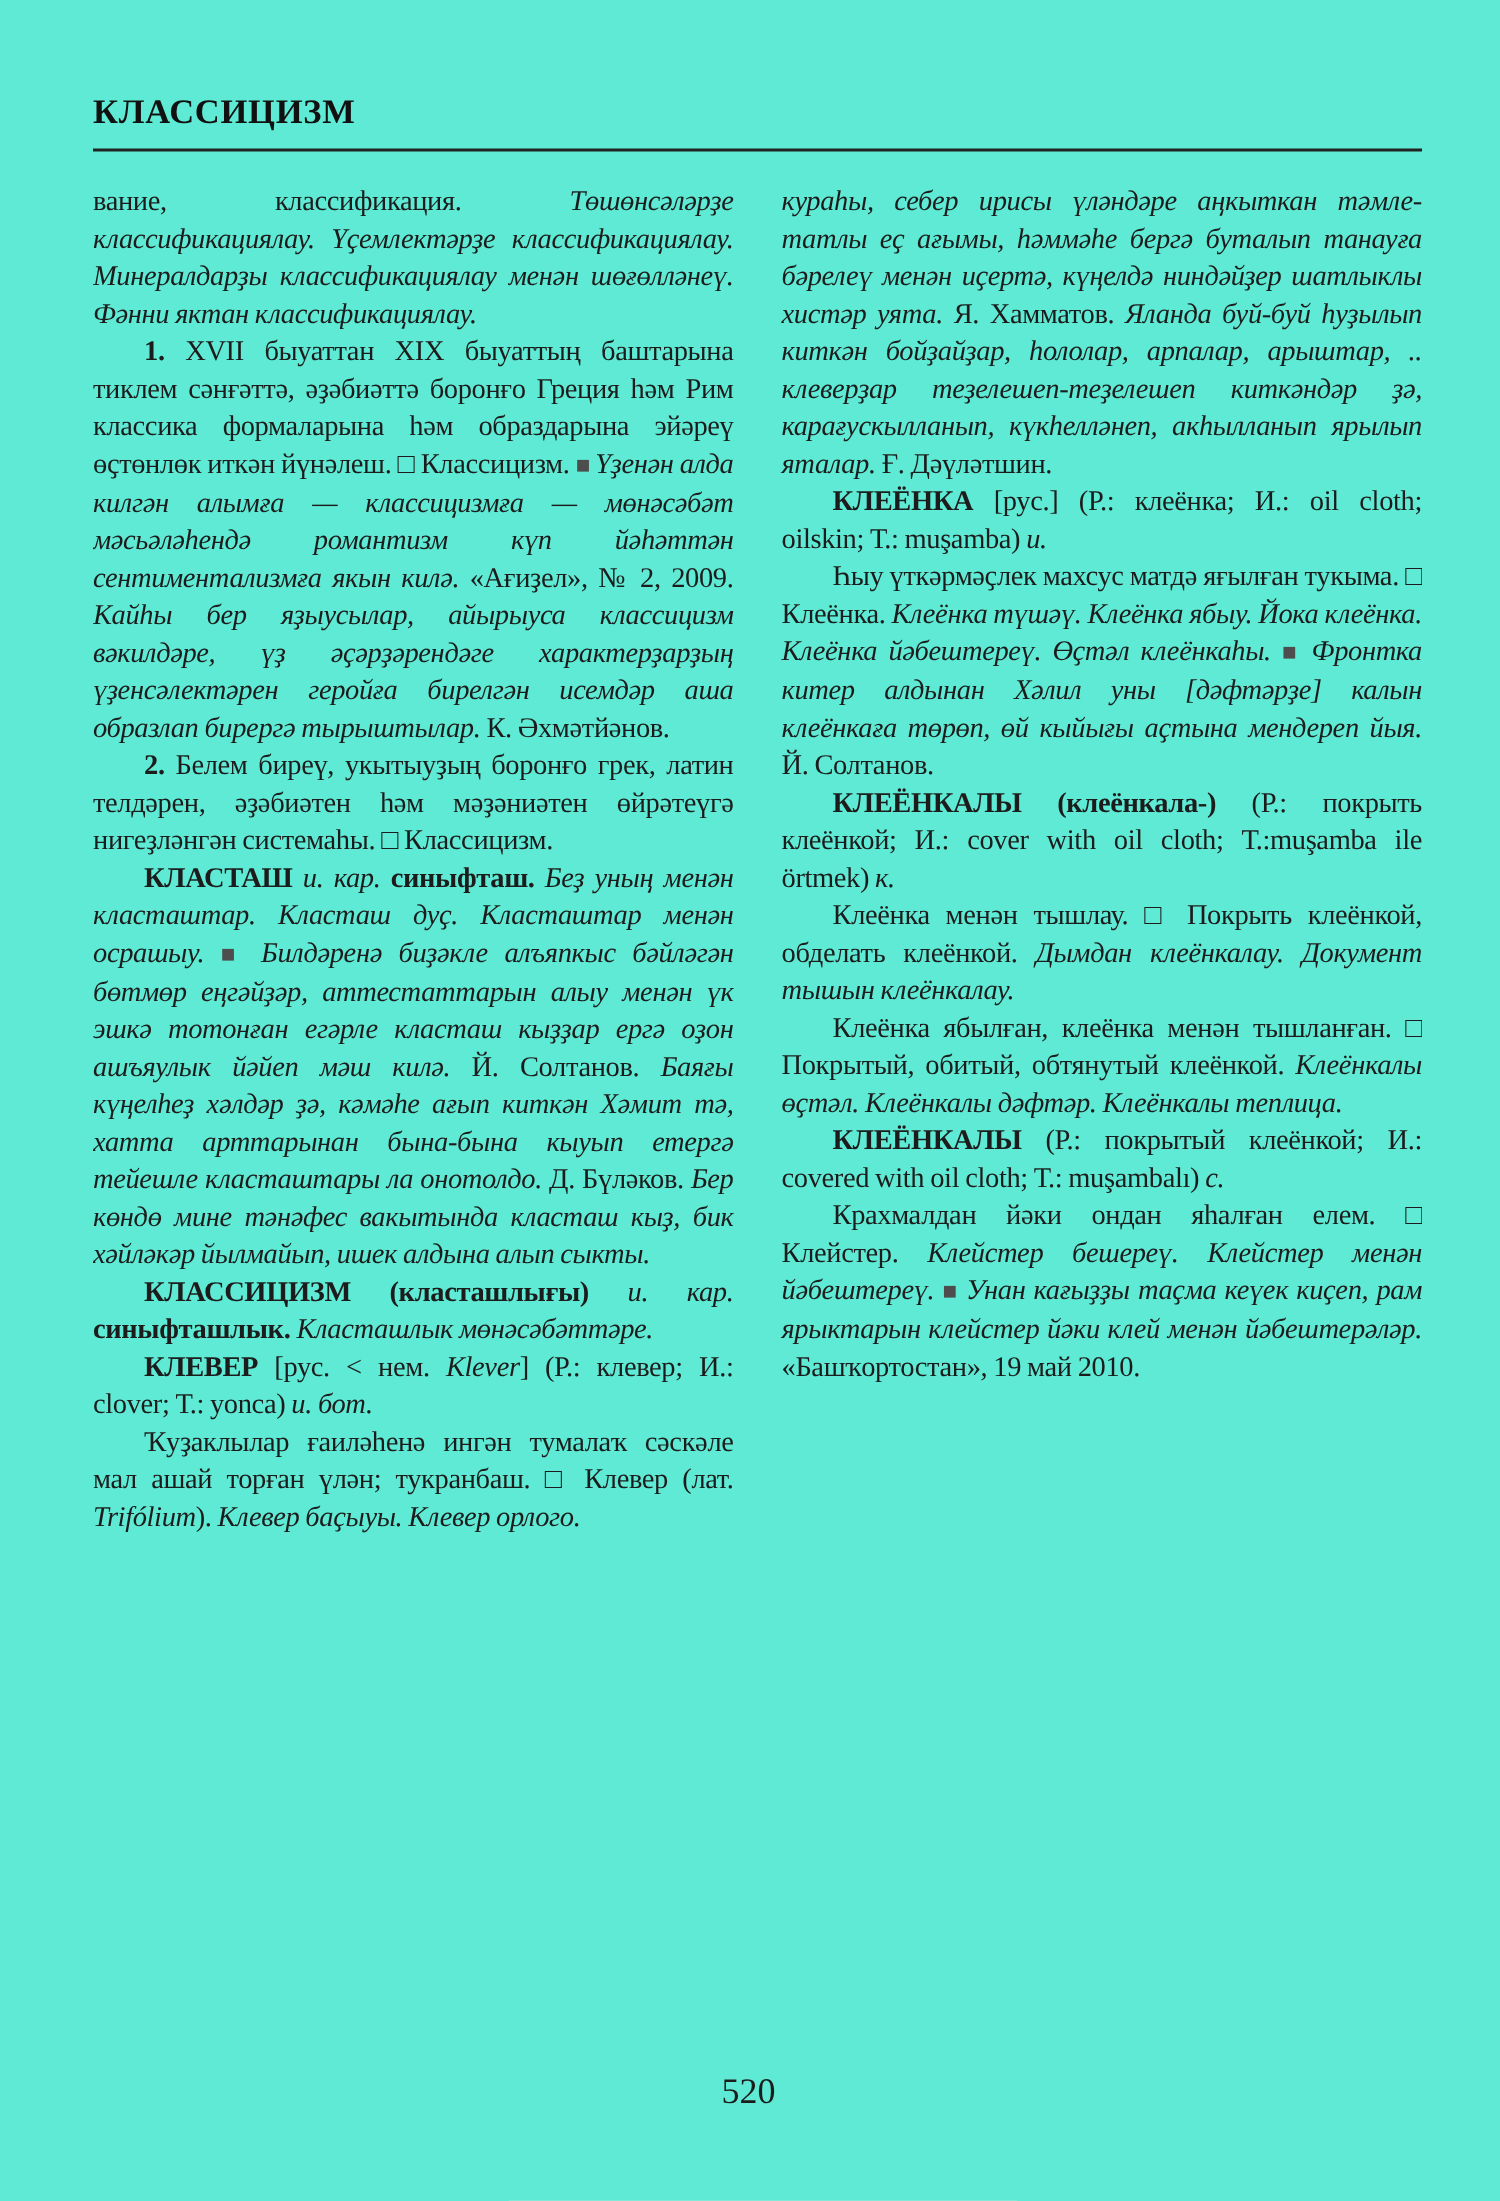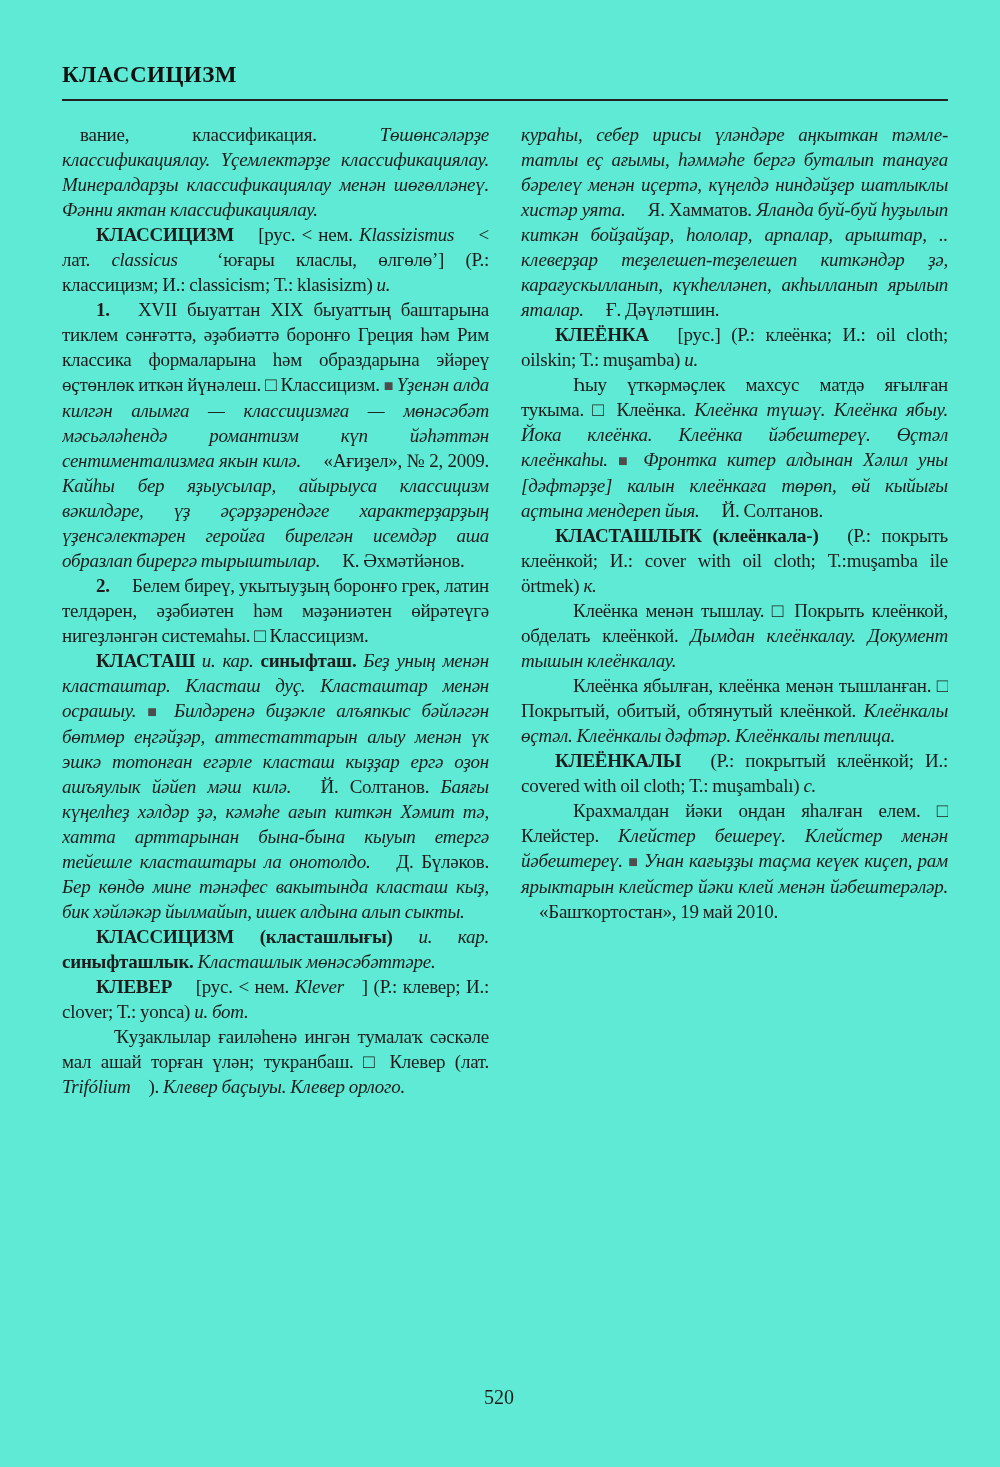--- a/index.html
+++ b/index.html
@@ -50,61 +50,60 @@
     flex: 1 1 0;
     min-width: 0;
     font-size: 19px;
     line-height: 25px;
     text-align: justify;
     letter-spacing: -0.25px;
     word-spacing: -0.5px;
   }
   .para { margin: 0; }
   .para.indent { text-indent: 34px; }
-  .run-r { font-style: normal; font-weight: normal; margin-left: 18px; }
+  .run-r { font-style: normal; font-weight: normal; }
   .run-i { font-style: italic; font-weight: normal; }
   .run-b { font-style: normal; font-weight: bold; }
   .run-m {
     font-style: normal;
     font-weight: normal;
     color: #4d4d4d;
     font-size: 0.85em;
   }
   .page-number {
     position: absolute;
     bottom: 58px;
     left: 62px;
     right: 64px;
     text-align: center;
-    font-size: 20px;
+    font-size: 24px;
     color: #1c1c1c;
   }
 </style>
 </head>
 <body>
 
 <div class="page">
   <div class="running-head">КЛАССИЦИЗМ</div>
   <div class="header-rule"></div>
   <div class="columns">
     <div class="col">
         <p class="para"><span class="run-r">вание, классификация. </span><span class="run-i">Төшөнсәләрҙе классификациялау. Үҫемлектәрҙе классификациялау. Минералдарҙы классификациялау менән шөғөлләнеү. Фәнни яктан классификациялау.</span></p>
-        <p class="para indent"><span class="run-b">КЛАССИЦИЗМ </span><span class="run-r">[рус. &lt; нем. </span><span class="run-i">Klassizismus</span><span class="run-r"> &lt; лат. </span><span class="run-i">classicus</span><span class="run-r"> ‘юғары класлы, өлгөлө’] (Р.: классицизм; И.: classicism; Т.: klasisizm) </span><span class="run-i">и.</span></p>
         <p class="para indent"><span class="run-b">1. </span><span class="run-r">XVII быуаттан XIX быуаттың баштарына тиклем сәнғәттә, әҙәбиәттә боронғо Греция һәм Рим классика формаларына һәм образдарына эйәреү өҫтөнлөк иткән йүнәлеш. □ Классицизм. </span><span class="run-m">■ </span><span class="run-i">Үҙенән алда килгән алымға — классицизмға — мөнәсәбәт мәсьәләһендә романтизм күп йәһәттән сентиментализмға якын килә.</span><span class="run-r"> «Ағиҙел», № 2, 2009. </span><span class="run-i">Кайһы бер яҙыусылар, айырыуса классицизм вәкилдәре, үҙ әҫәрҙәрендәге характерҙарҙың үҙенсәлектәрен геройға бирелгән исемдәр аша образлап бирергә тырыштылар.</span><span class="run-r"> К. Әхмәтйәнов.</span></p>
         <p class="para indent"><span class="run-b">2. </span><span class="run-r">Белем биреү, укытыуҙың боронғо грек, латин телдәрен, әҙәбиәтен һәм мәҙәниәтен өйрәтеүгә нигеҙләнгән системаһы. □ Классицизм.</span></p>
         <p class="para indent"><span class="run-b">КЛАСТАШ </span><span class="run-i">и. кар. </span><span class="run-b">синыфташ. </span><span class="run-i">Беҙ уның менән класташтар. Класташ дуҫ. Класташтар менән осрашыу. </span><span class="run-m">■ </span><span class="run-i">Билдәренә биҙәкле алъяпкыс бәйләгән бөтмөр еңгәйҙәр, аттестаттарын алыу менән үк эшкә тотонған егәрле класташ кыҙҙар ергә оҙон ашъяулык йәйеп мәш килә.</span><span class="run-r"> Й. Солтанов. </span><span class="run-i">Баяғы күңелһеҙ хәлдәр ҙә, кәмәһе ағып киткән Хәмит тә, хатта арттарынан бына-бына кыуып етергә тейешле класташтары ла онотолдо.</span><span class="run-r"> Д. Бүләков. </span><span class="run-i">Бер көндө мине тәнәфес вакытында класташ кыҙ, бик хәйләкәр йылмайып, ишек алдына алып сыкты.</span></p>
         <p class="para indent"><span class="run-b">КЛАССИЦИЗМ (класташлығы) </span><span class="run-i">и. кар. </span><span class="run-b">синыфташлык. </span><span class="run-i">Класташлык мөнәсәбәттәре.</span></p>
         <p class="para indent"><span class="run-b">КЛЕВЕР </span><span class="run-r">[рус. &lt; нем. </span><span class="run-i">Klever</span><span class="run-r">] (Р.: клевер; И.: clover; Т.: yonca) </span><span class="run-i">и. бот.</span></p>
         <p class="para indent"><span class="run-r">Ҡуҙаклылар ғаиләһенә ингән тумалаҡ сәскәле мал ашай торған үлән; тукранбаш. □ Клевер (лат. </span><span class="run-i">Trifólium</span><span class="run-r">). </span><span class="run-i">Клевер баҫыуы. Клевер орлого. </span></p>
       </div>
     <div class="col">
         <p class="para"><span class="run-i">кураһы, себер ирисы үләндәре аңкыткан тәмле-татлы еҫ ағымы, һәммәһе бергә буталып танауға бәрелеү менән иҫертә, күңелдә ниндәйҙер шатлыклы хистәр уята.</span><span class="run-r"> Я. Хамматов. </span><span class="run-i">Яланда буй-буй һуҙылып киткән бойҙайҙар, һололар, арпалар, арыштар, .. клеверҙар теҙелешеп-теҙелешеп киткәндәр ҙә, карағускылланып, күкһелләнеп, акһылланып ярылып яталар.</span><span class="run-r"> Ғ. Дәүләтшин.</span></p>
         <p class="para indent"><span class="run-b">КЛЕЁНКА </span><span class="run-r">[рус.] (Р.: клеёнка; И.: oil cloth; oilskin; Т.: muşamba) </span><span class="run-i">и.</span></p>
         <p class="para indent"><span class="run-r">Һыу үткәрмәҫлек махсус матдә яғылған тукыма. □ Клеёнка. </span><span class="run-i">Клеёнка түшәү. Клеёнка ябыу. Йока клеёнка. Клеёнка йәбештереү. Өҫтәл клеёнкаһы. </span><span class="run-m">■ </span><span class="run-i">Фронтка китер алдынан Хәлил уны [дәфтәрҙе] калын клеёнкаға төрөп, өй кыйығы аҫтына мендереп йыя.</span><span class="run-r"> Й. Солтанов.</span></p>
-        <p class="para indent"><span class="run-b">КЛАСТАШЛЫҠ (клеёнкала-) </span><span class="run-r">(Р.: покрыть клеёнкой; И.: cover with oil cloth; Т.:muşamba ile örtmek) </span><span class="run-i">к.</span></p>
+        <p class="para indent"><span class="run-b">КЛЕЁНКАЛЫ (клеёнкала-) </span><span class="run-r">(Р.: покрыть клеёнкой; И.: cover with oil cloth; Т.:muşamba ile örtmek) </span><span class="run-i">к.</span></p>
         <p class="para indent"><span class="run-r">Клеёнка менән тышлау. □ Покрыть клеёнкой, обделать клеёнкой. </span><span class="run-i">Дымдан клеёнкалау. Документ тышын клеёнкалау.</span></p>
         <p class="para indent"><span class="run-r">Клеёнка ябылған, клеёнка менән тышланған. □ Покрытый, обитый, обтянутый клеёнкой. </span><span class="run-i">Клеёнкалы өҫтәл. Клеёнкалы дәфтәр. Клеёнкалы теплица.</span></p>
         <p class="para indent"><span class="run-b">КЛЕЁНКАЛЫ </span><span class="run-r">(Р.: покрытый клеёнкой; И.: covered with oil cloth; Т.: muşambalı) </span><span class="run-i">с.</span></p>
         <p class="para indent"><span class="run-r">Крахмалдан йәки ондан яһалған елем. □ Клейстер. </span><span class="run-i">Клейстер бешереү. Клейстер менән йәбештереү. </span><span class="run-m">■ </span><span class="run-i">Унан кағыҙҙы таҫма кеүек киҫеп, рам ярыктарын клейстер йәки клей менән йәбештерәләр.</span><span class="run-r"> «Башҡортостан», 19 май 2010.</span></p>
       </div>
   </div>
   <div class="page-number">520</div>
 </div>
 
 </body></html>

